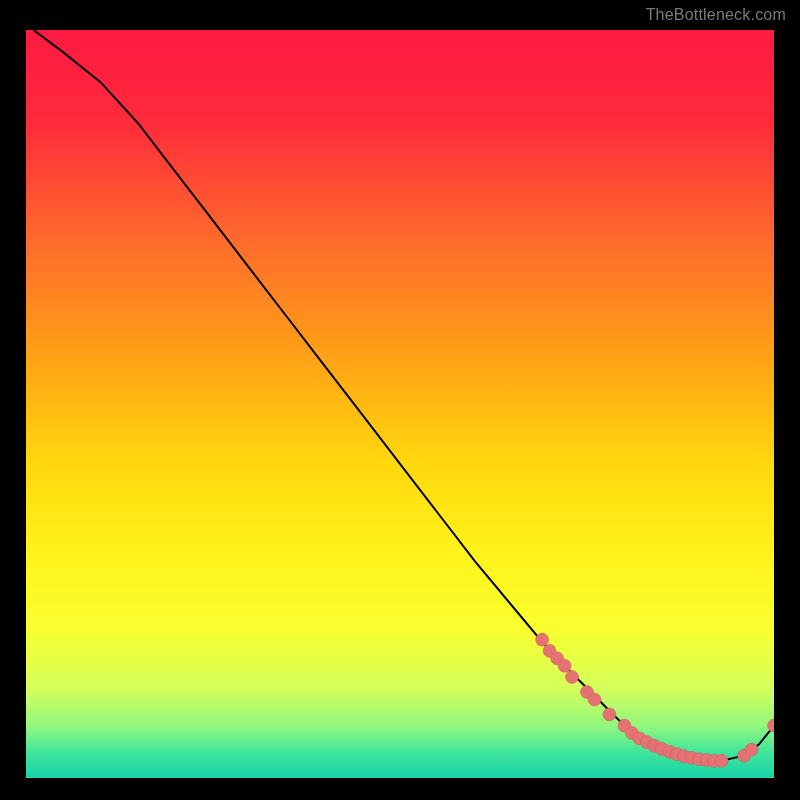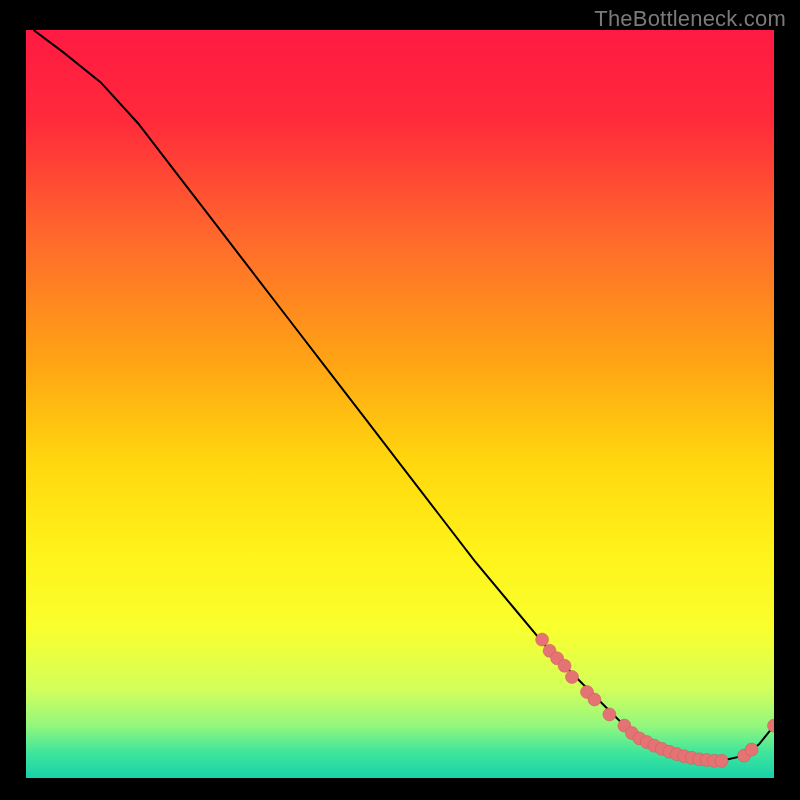--- a/index.html
+++ b/index.html
@@ -15,21 +15,21 @@
     position: relative;
     width: 800px;
     height: 800px;
     background: #000;
   }
   .watermark {
     position: absolute;
     top: 6px;
     right: 14px;
     color: #7a7a7a;
-    font-size: 22px;
+    font-size: 16px;
     letter-spacing: 0.2px;
     user-select: none;
   }
   .plot {
     position: absolute;
     left: 26px;
     top: 30px;
     width: 748px;
     height: 748px;
   }

